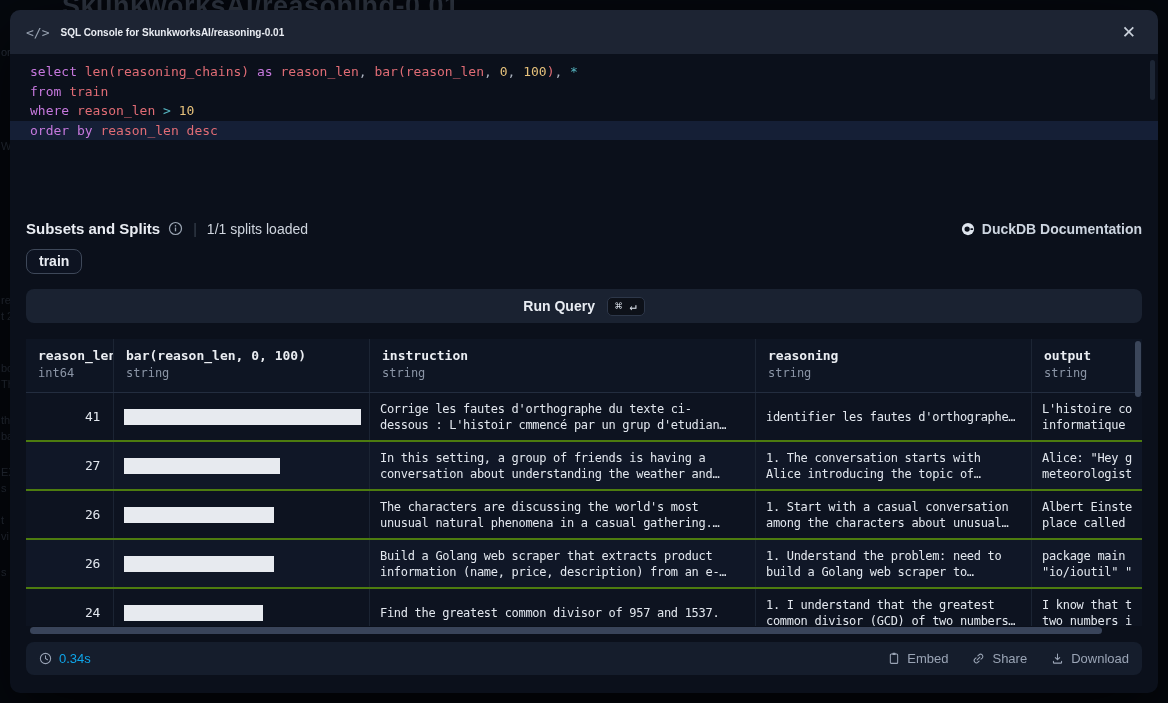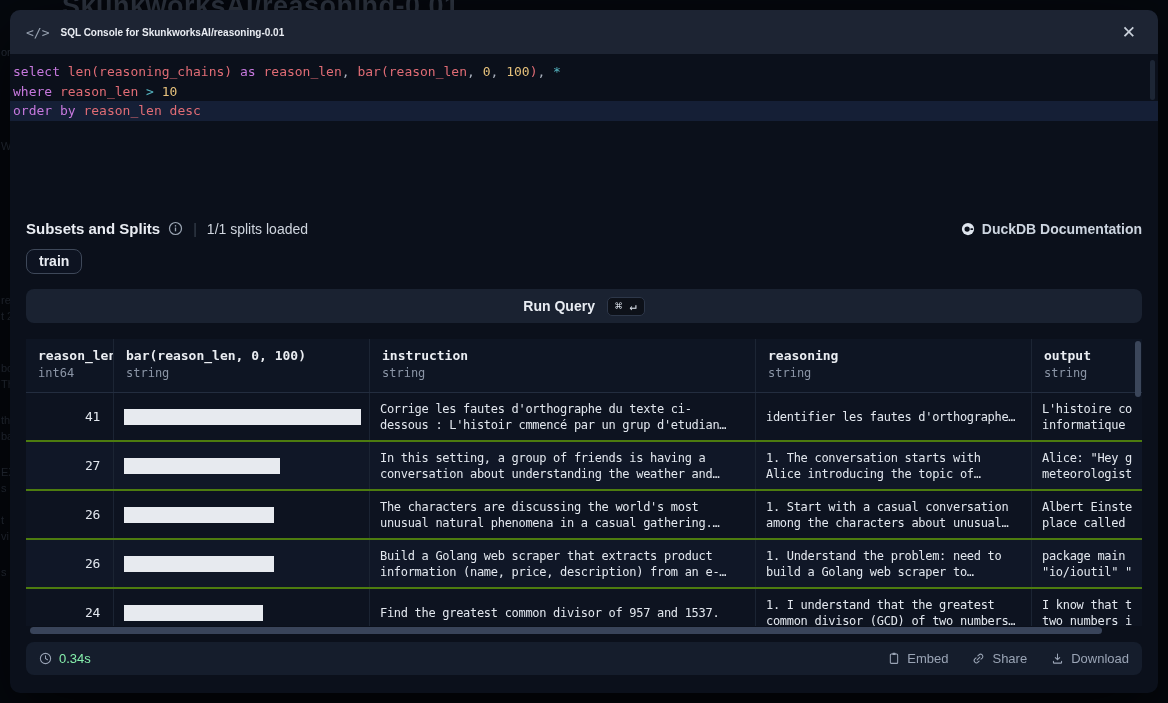--- a/index.html
+++ b/index.html
@@ -19,21 +19,21 @@
   .titlebar { height:44px; background:#1d2433; display:flex; align-items:center;
               padding:0 16px; gap:11px; }
   .code-glyph { font-family:"DejaVu Sans Mono", monospace; font-size:13px; color:#97a1b0; }
   .title { font-size:10px; font-weight:700; color:#e9ecf2; }
   .close-btn { margin-left:auto; color:#c9d0da; font-size:17px; line-height:1; cursor:pointer;
                padding:4px 6px; }
 
   
   .editor { position:relative; height:162px; padding-top:8px;
             font-family:"DejaVu Sans Mono", monospace; font-size:13px; line-height:19.5px; }
-  .code-line { padding:0 3px; white-space:pre; height:19.5px; }
+  .code-line { padding:0 20px; white-space:pre; height:19.5px; }
   .code-line.active { background:#151f36; }
   .tok-kw  { color:#c678dd; }
   .tok-id  { color:#e06c75; }
   .tok-num { color:#e5c07b; }
   .tok-pun { color:#abb2bf; }
   .tok-op  { color:#56b6c2; }
   .editor-scroll { position:absolute; right:3px; top:6px; width:5px; height:40px;
                    background:#1d2635; border-radius:3px; }
 
   .content { padding:0 16px; }
@@ -82,21 +82,21 @@
   .v-scroll { position:absolute; right:1px; top:2px; width:6px; height:56px;
               background:#3b465a; border-radius:3px; }
 
   .h-scroll { margin-top:1px; height:7px; position:relative; }
   .h-thumb { position:absolute; left:4px; top:0; width:1072px; height:7px;
              background:#39445a; border-radius:4px; cursor:pointer; }
 
   
   .footer { margin-top:8px; height:33px; background:#151d2c; border-radius:8px;
             display:flex; align-items:center; padding:0 13px; }
-  .timing { display:flex; align-items:center; gap:7px; font-size:13px; color:#86efac; }
+  .timing { display:flex; align-items:center; gap:7px; font-size:13px; color:#0ea5e9; }
   .foot-actions { margin-left:auto; display:flex; gap:24px; }
   .foot-btn { display:flex; align-items:center; gap:7px; font-size:13px; color:#9aa4b5;
               cursor:pointer; background:none; border:none; font-family:inherit; }
   svg.ic { display:block; }
 </style>
 </head>
 <body>
 
 <div class="stage">
 
@@ -121,20 +121,21 @@
 
     <div class="titlebar">
       <span class="code-glyph">&lt;/&gt;</span>
       <span class="title">SQL Console for SkunkworksAI/reasoning-0.01</span>
       <span class="close-btn">✕</span>
     </div>
 
     <div class="editor" id="sql-code">
       <div class="editor-scroll"></div>
     <div class="code-line"><span class="tok-kw">select</span><span class="tok-pun"> </span><span class="tok-id">len(reasoning_chains)</span><span class="tok-pun"> </span><span class="tok-kw">as</span><span class="tok-pun"> </span><span class="tok-id">reason_len</span><span class="tok-pun">, </span><span class="tok-id">bar(reason_len</span><span class="tok-pun">, </span><span class="tok-num">0</span><span class="tok-pun">, </span><span class="tok-num">100</span><span class="tok-id">)</span><span class="tok-pun">, </span><span class="tok-op">*</span></div>
+        <div class="code-line"><span class="tok-kw">from</span><span class="tok-pun"> </span><span class="tok-id">train</span></div>
         <div class="code-line"><span class="tok-kw">where</span><span class="tok-pun"> </span><span class="tok-id">reason_len</span><span class="tok-pun"> </span><span class="tok-op">&gt;</span><span class="tok-pun"> </span><span class="tok-num">10</span></div>
         <div class="code-line active"><span class="tok-kw">order</span><span class="tok-pun"> </span><span class="tok-kw">by</span><span class="tok-pun"> </span><span class="tok-id">reason_len</span><span class="tok-pun"> </span><span class="tok-id">desc</span></div>
       </div>
 
     <div class="content">
 
       <div class="splits-row">
         <span class="splits-heading">Subsets and Splits</span>
         <span class="info-icon">
           <svg class="ic" width="15" height="15" viewBox="0 0 16 16">

